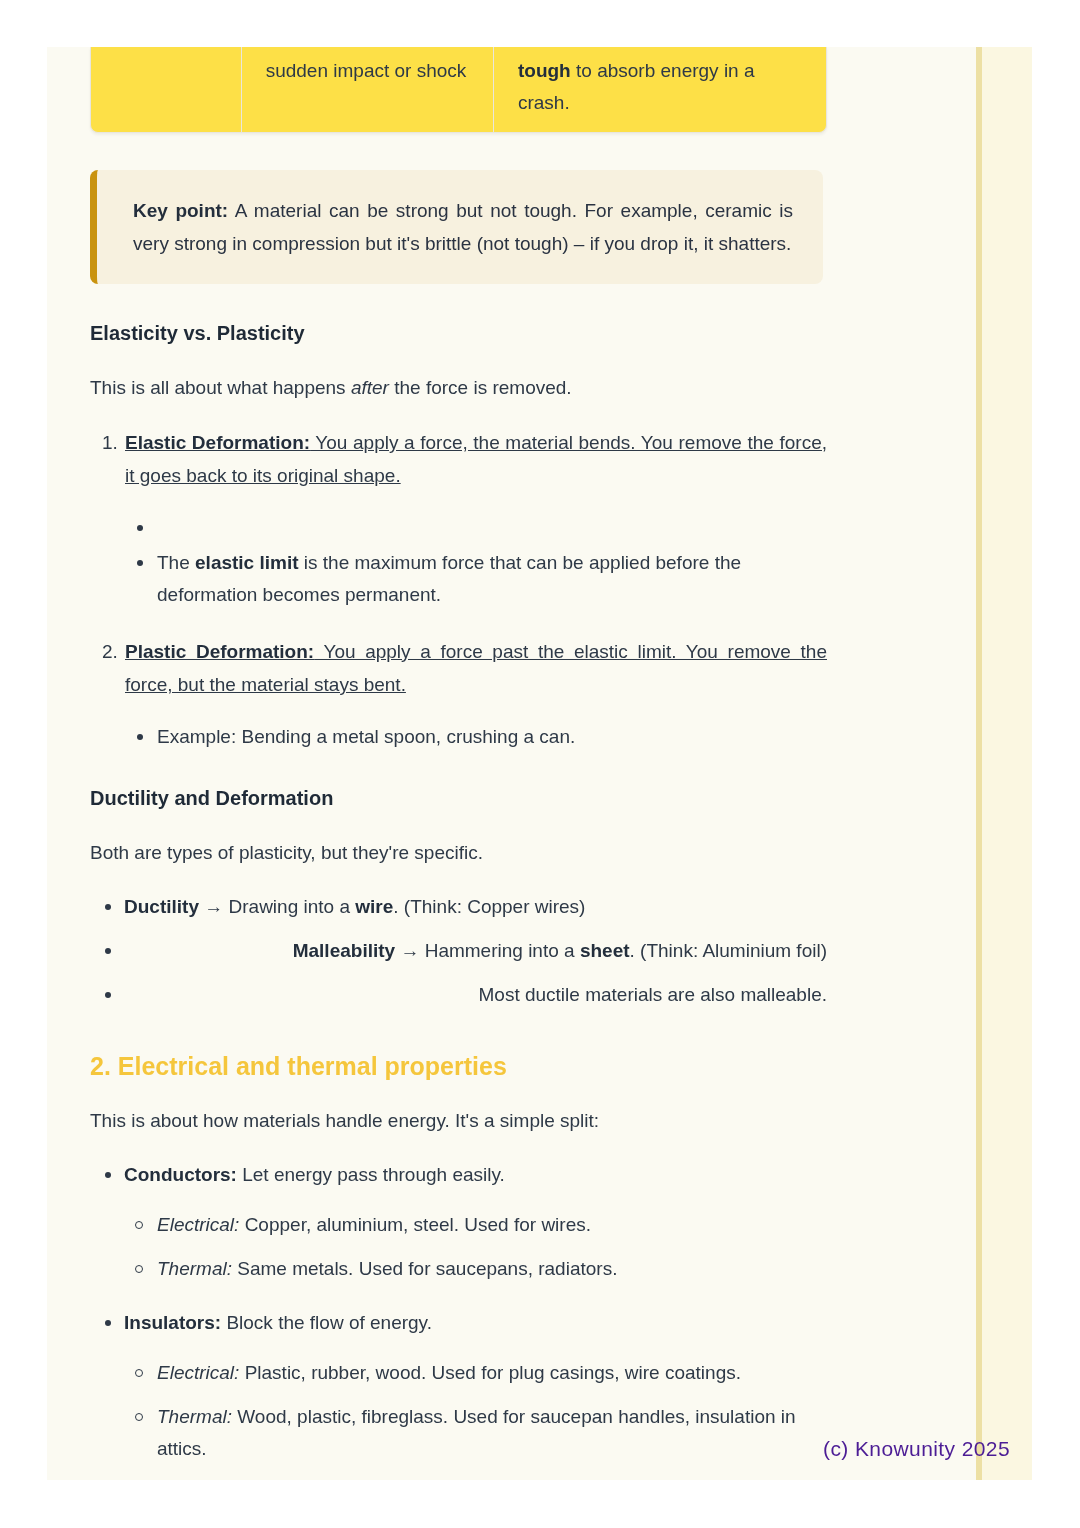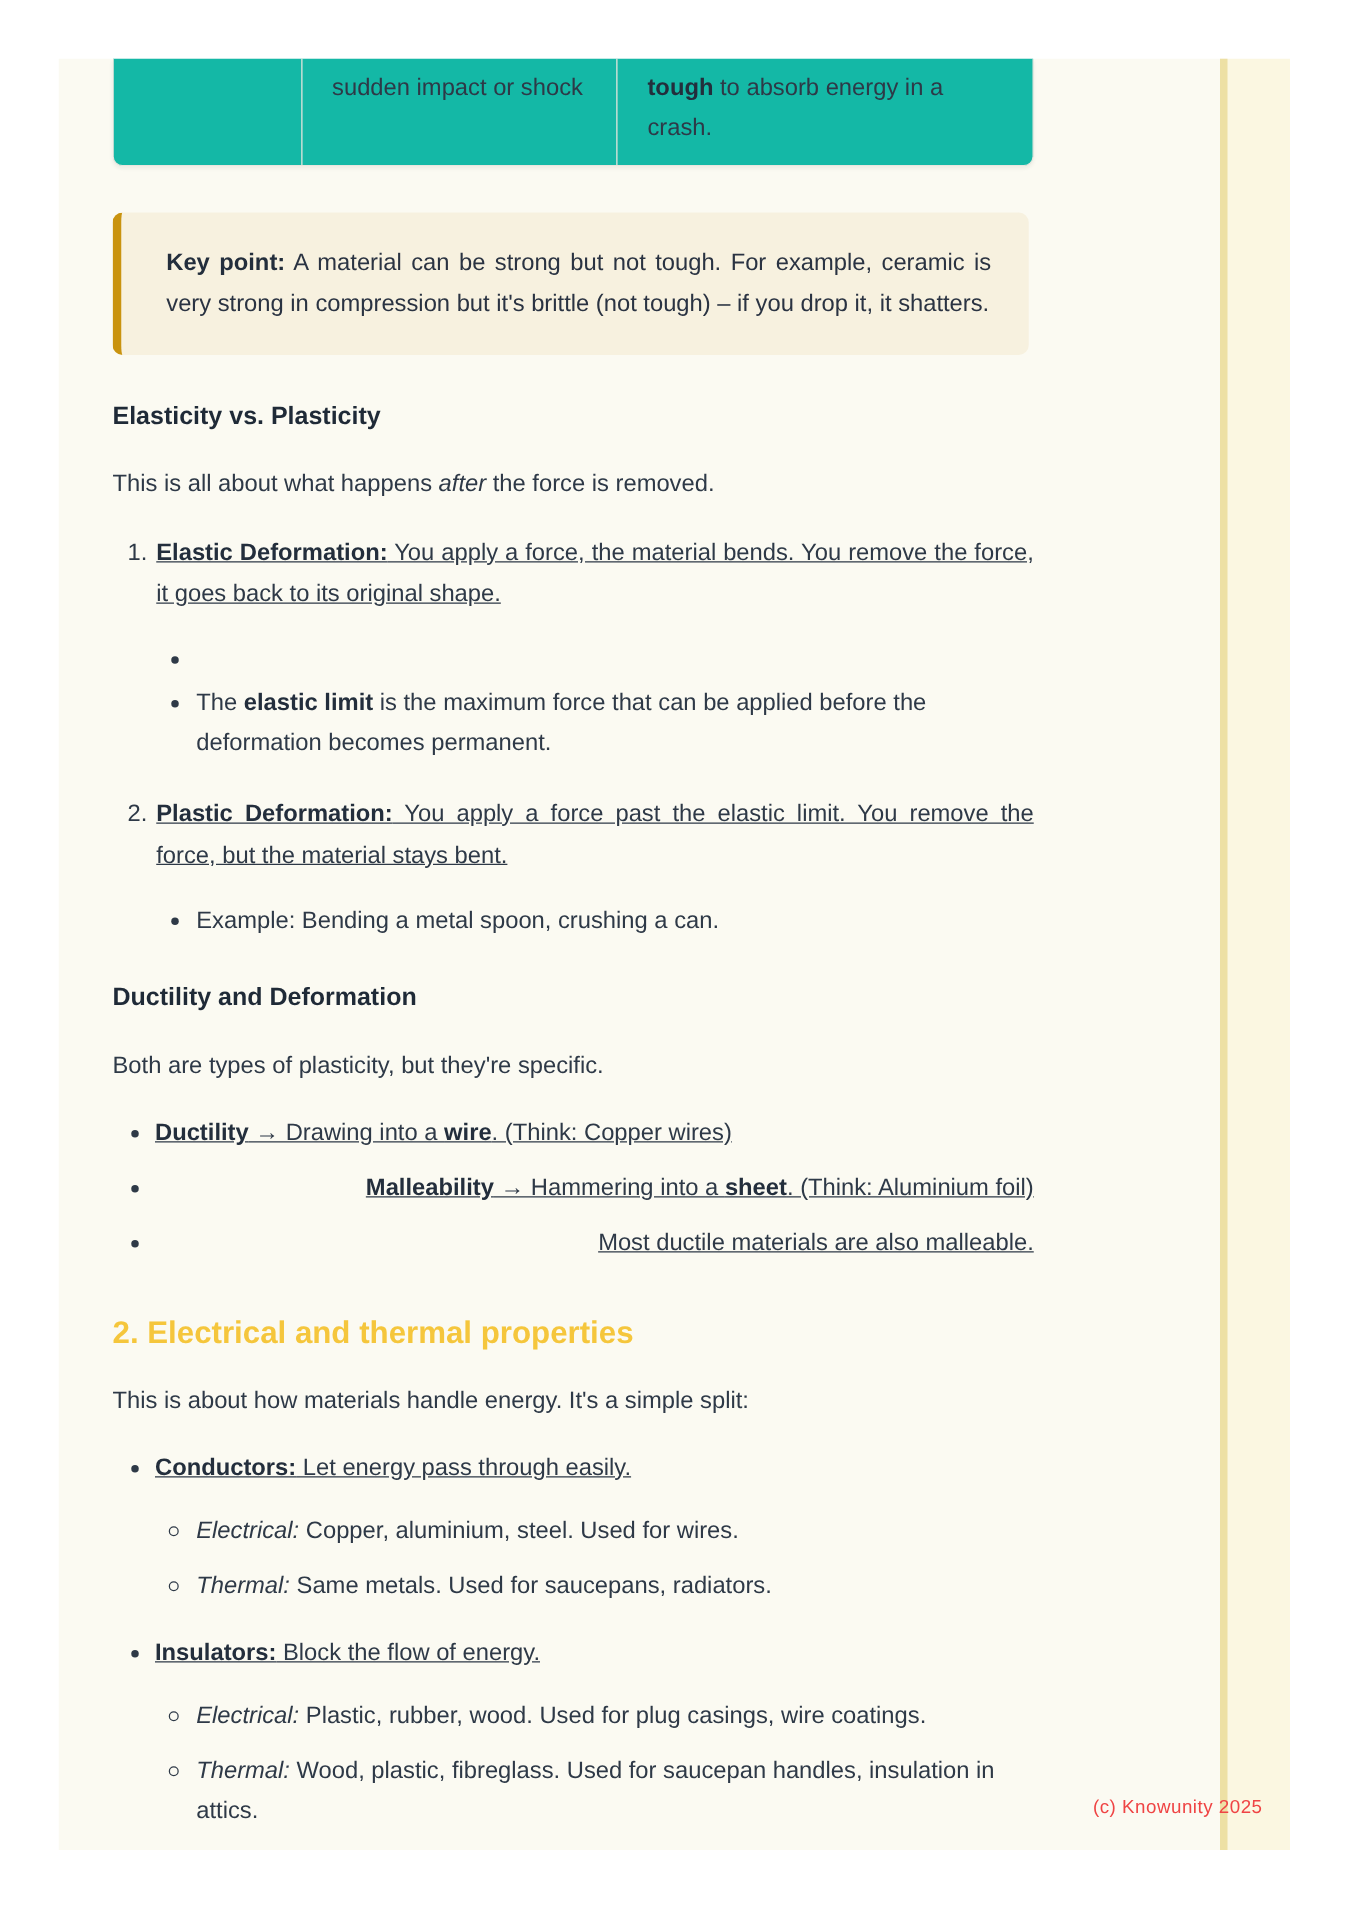--- a/index.html
+++ b/index.html
@@ -6,21 +6,21 @@
   html,body { width:1080px; height:1528px; background:#ffffff;
     font-family:"Liberation Sans", sans-serif; color:#2E3947; position:relative; overflow:hidden; }
 
   .page { position:absolute; left:47px; top:47px; width:929px; height:1433px; background:#FBFAF2; }
   .side-strip { position:absolute; left:976px; top:47px; width:56px; height:1433px;
     background:#FBF7E1; border-left:6px solid #EDE0A4; }
 
   .content { margin-left:43px; width:737px; }
 
   
-  .tbl { display:flex; width:737px; height:86px; background:#14b8a6;
+  .tbl { display:flex; width:737px; height:86px; background:#fde047;
     border:1px solid #E9E6DE; border-top:none; border-radius:0 0 8px 8px;
     box-shadow:0 2px 3px rgba(0,0,0,0.05); }
   .tbl .cell { font-size:19px; line-height:32px; padding:8px 24px 8px 24px; }
   .tbl .c1 { width:150px; }
   .tbl .c2 { width:253px; border-left:1px solid #E9E6DE; }
   .tbl .c3 { width:334px; border-left:1px solid #E9E6DE; }
 
   
   .keypoint { margin-top:37px; width:733px; background:#F7F1DF;
     border-left:7px solid #C9930F; border-radius:8px;
@@ -44,29 +44,29 @@
   .oitem .num { width:23px; flex:0 0 23px; }
   .oitem .txt { flex:1; text-align:justify;text-decoration:underline; }
 
   
   .bullet { display:flex; font-size:19px; line-height:32px; }
   .dot { flex:0 0 auto; width:6px; height:6px; border-radius:50%; background:#2E3947; margin-top:13px; }
   .circle { flex:0 0 auto; width:8px; height:8px; border-radius:50%; border:1.5px solid #2E3947; margin-top:12px; }
 
   .b-nested { margin-left:47px; margin-top:20px; }          
   .b-nested .dot { margin-right:14px; }
-  .b-top { margin-left:15px; margin-top:22px;text-decoration:underline; }             
+  .b-top { margin-left:15px; margin-top:22px; }             
   .b-top .dot { margin-right:13px; }
   .b-top.gap { margin-top:12px;justify-content:space-between; }
   .b-sub { margin-left:45px; margin-top:12px; }             
   .b-sub.first { margin-top:18px; }
   .b-sub .circle { margin-right:14px; }
 
-  .footer { position:absolute; top:1437px; right:70px; font-size:15px; letter-spacing:0.4px;
-    color:#ef4444; z-index:5; }
+  .footer { position:absolute; top:1437px; right:70px; font-size:21px; letter-spacing:0.4px;
+    color:#4c1d95; z-index:5; }
 </style>
 </head>
 <body>
 
 <div class="page">
   <div class="content">
 
     <div class="tbl">
       <div class="cell c1"></div>
       <div class="cell c2">sudden impact or shock</div>

